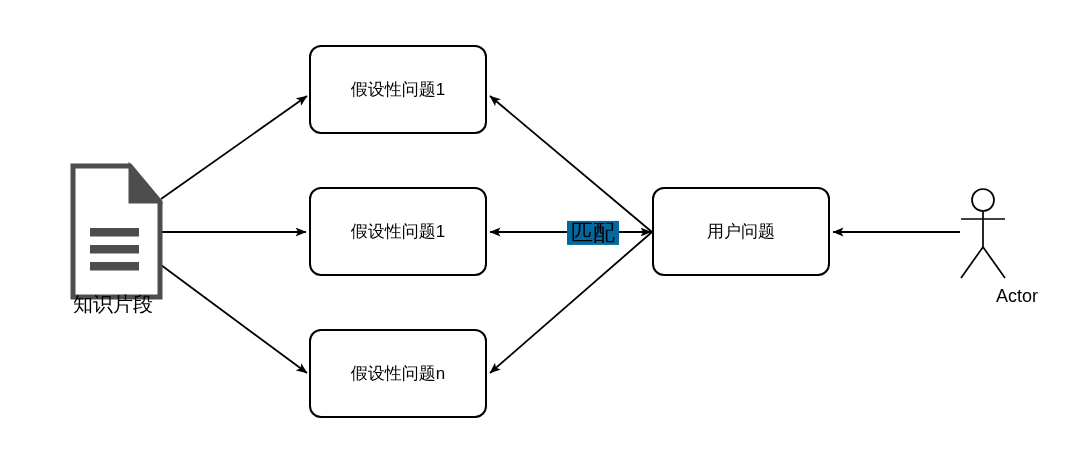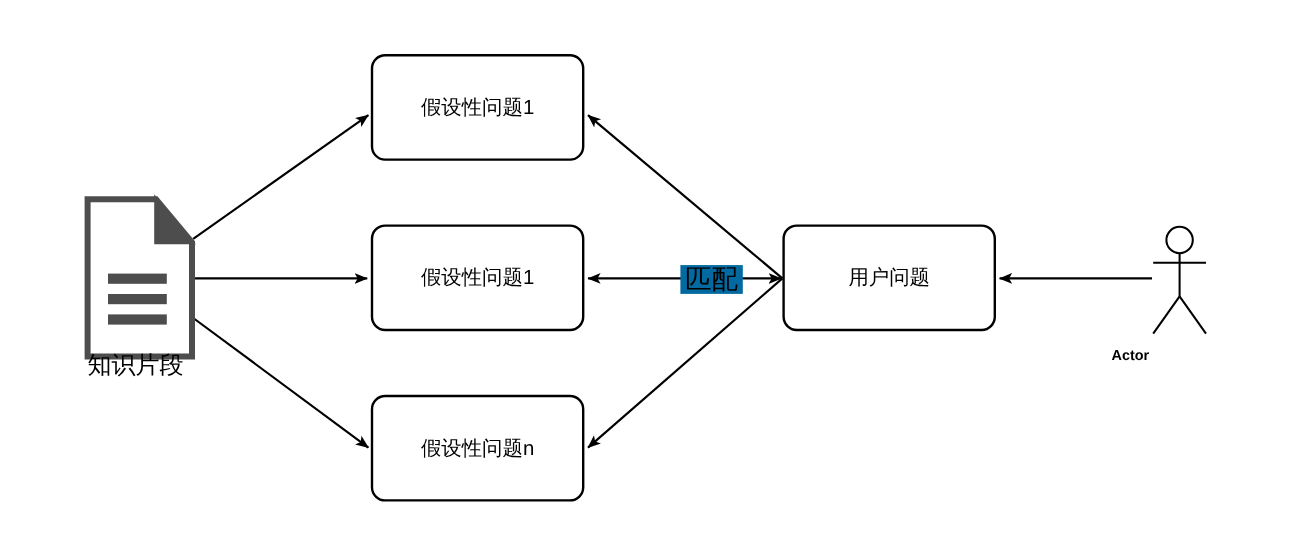--- a/index.html
+++ b/index.html
@@ -20,22 +20,22 @@
   .node-user { left:652px; top:187px; width:178px; height:89px; }
   .edge-label {
     position:absolute; left:593px; top:233px; transform:translate(-50%,-50%);
     background:#0369a1; padding:0 4px; font-size:22px; line-height:1.1; white-space:nowrap;
   }
   .doc-label {
     position:absolute; left:113px; top:304px; transform:translate(-50%,-50%);
     font-size:20px; white-space:nowrap;
   }
   .actor-label {
-    position:absolute; left:942px; top:296px; transform:translate(-50%,-50%);
-    font-size:12px; white-space:nowrap;font-weight:bold;
+    position:absolute; left:1017px; top:296px; transform:translate(-50%,-50%);
+    font-size:18px; white-space:nowrap;
   }
 </style>
 </head>
 <body>
 
 <div class="canvas">
 
   <svg class="layer" width="1080" height="463" viewBox="0 0 1080 463">
     <defs>
       <marker id="arr" markerWidth="13" markerHeight="10" refX="10.5" refY="4.5" orient="auto-start-reverse" markerUnits="userSpaceOnUse">

